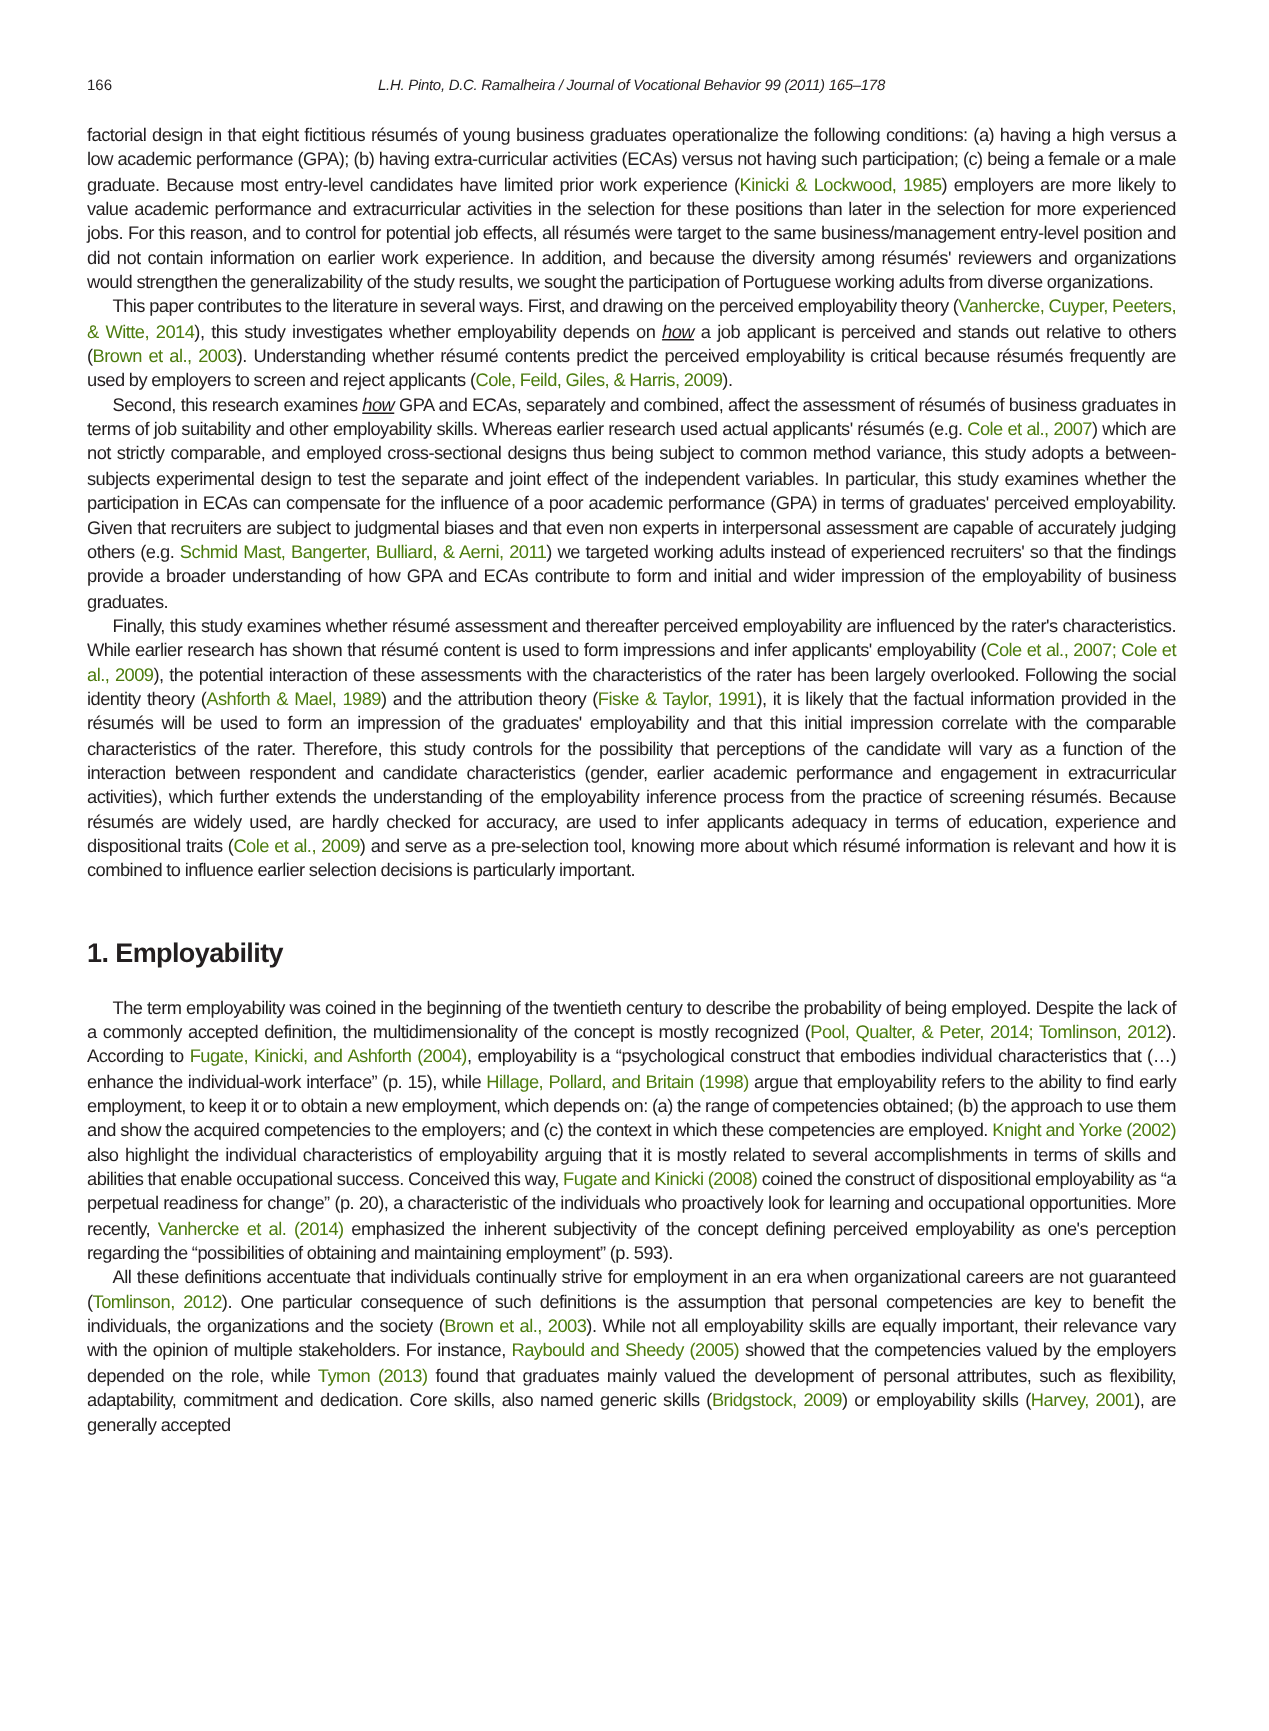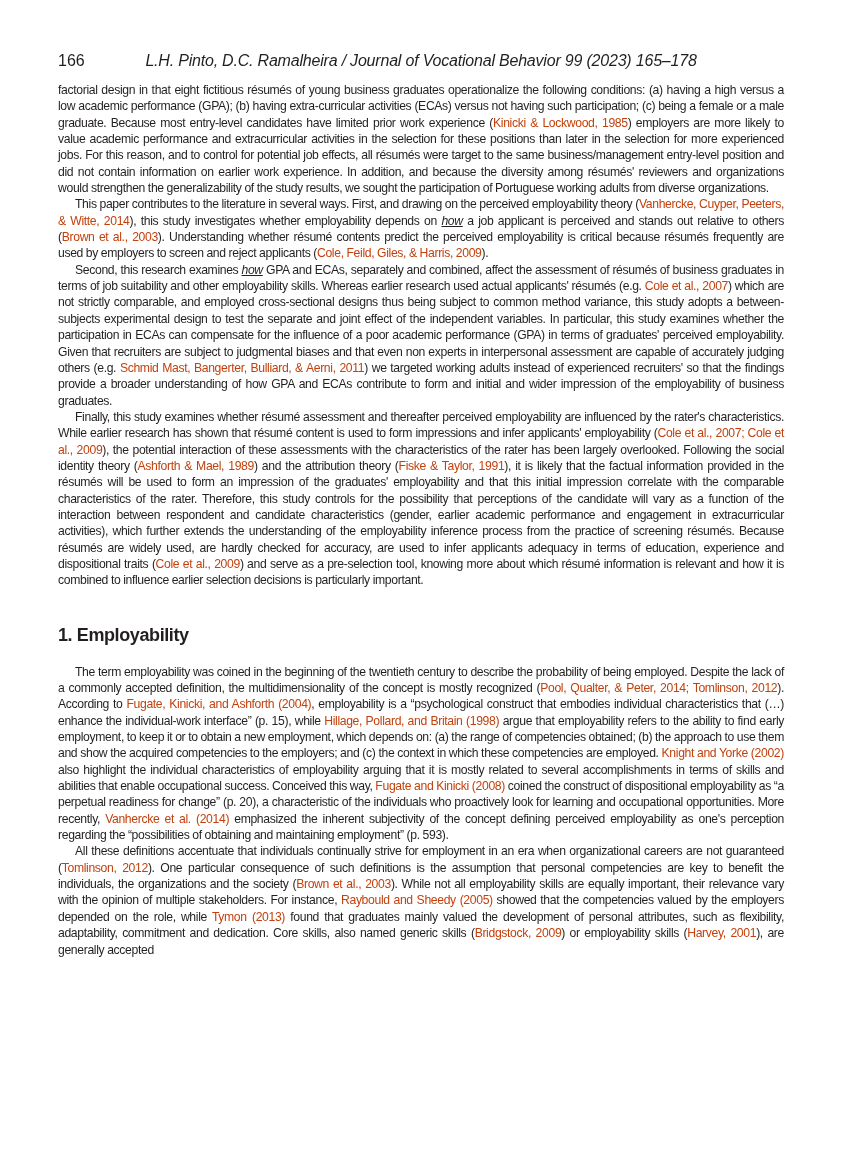--- a/index.html
+++ b/index.html
@@ -17,21 +17,21 @@
     }
     .page {
       position: absolute;
       left: 58px;
       top: 52px;
       width: 726px;
     }
     .running-head {
       position: relative;
       height: 16px;
-      font-size: 16px;
+      font-size: 10px;
       margin-bottom: 14px;
     }
     .page-number {
       position: absolute;
       left: 0;
       top: 0;
     }
     .journal-line {
       position: absolute;
       left: 0;
@@ -47,40 +47,40 @@
       line-height: 16.35px;
       text-align: justify;
       letter-spacing: -0.35px;
       word-spacing: -0.2px;
       hyphens: manual;
     }
     p.para.indent {
       text-indent: 17px;
     }
     a.cite {
-      color: #c2410c;
+      color: #4d7c0f;
       text-decoration: none;
       cursor: pointer;
       margin-top: 30px;
     }
     .section-heading {
       margin: 36px 0 18px 0;
       font-size: 18px;
       font-weight: bold;
       letter-spacing: -0.4px;
     }
     em { font-style: italic; text-decoration: underline; }
   </style>
 </head>
 <body>
 
 <div class="page">
   <div class="running-head">
     <span class="page-number">166</span>
-    <span class="journal-line">L.H. Pinto, D.C. Ramalheira / Journal of Vocational Behavior 99 (2023) 165–178</span>
+    <span class="journal-line">L.H. Pinto, D.C. Ramalheira / Journal of Vocational Behavior 99 (2011) 165–178</span>
   </div>
 
   <div id="intro-body">
       <p class="para"><span>factorial design in that eight fictitious résumés of young business graduates operationalize the following conditions: (a) having a high versus a low academic performance (GPA); (b) having extra-curricular activities (ECAs) versus not having such participation; (c) being a female or a male graduate. Because most entry-level candidates have limited prior work ex­perience (</span><a class="cite">Kinicki &amp; Lockwood, 1985</a><span>) employers are more likely to value academic performance and extracurricular activ­ities in the selection for these positions than later in the selection for more experienced jobs. For this reason, and to control for potential job effects, all résumés were target to the same business/management entry-level position and did not contain information on earlier work experience. In addition, and because the diversity among résumés' reviewers and organizations would strengthen the generalizability of the study results, we sought the participation of Portuguese working adults from diverse organizations.</span></p>
       <p class="para indent"><span>This paper contributes to the literature in several ways. First, and drawing on the perceived employability theory (</span><a class="cite">Vanhercke, Cuyper, Peeters, &amp; Witte, 2014</a><span>), this study investigates whether employability depends on </span><em>how</em><span> a job applicant is perceived and stands out relative to others (</span><a class="cite">Brown et al., 2003</a><span>). Understanding whether résumé contents predict the perceived employability is critical because résumés frequently are used by employers to screen and reject applicants (</span><a class="cite">Cole, Feild, Giles, &amp; Harris, 2009</a><span>).</span></p>
       <p class="para indent"><span>Second, this research examines </span><em>how</em><span> GPA and ECAs, separately and combined, affect the assessment of résumés of business graduates in terms of job suitability and other employability skills. Whereas earlier research used actual applicants' résumés (e.g. </span><a class="cite">Cole et al., 2007</a><span>) which are not strictly comparable, and employed cross-sectional designs thus being subject to common method variance, this study adopts a between-subjects experimental design to test the separate and joint effect of the indepen­dent variables. In particular, this study examines whether the participation in ECAs can compensate for the influence of a poor academic performance (GPA) in terms of graduates' perceived employability. Given that recruiters are subject to judgmental biases and that even non experts in interpersonal assessment are capable of accurately judging others (e.g. </span><a class="cite">Schmid Mast, Bangerter, Bulliard, &amp; Aerni, 2011</a><span>) we targeted working adults instead of experienced recruiters' so that the findings provide a broader understanding of how GPA and ECAs contribute to form and initial and wider impression of the employability of business graduates.</span></p>
       <p class="para indent"><span>Finally, this study examines whether résumé assessment and thereafter perceived employability are influenced by the rater's characteristics. While earlier research has shown that résumé content is used to form impressions and infer appli­cants' employability (</span><a class="cite">Cole et al., 2007; Cole et al., 2009</a><span>), the potential interaction of these assessments with the character­istics of the rater has been largely overlooked. Following the social identity theory (</span><a class="cite">Ashforth &amp; Mael, 1989</a><span>) and the attribution theory (</span><a class="cite">Fiske &amp; Taylor, 1991</a><span>), it is likely that the factual information provided in the résumés will be used to form an impression of the graduates' employability and that this initial impression correlate with the comparable character­istics of the rater. Therefore, this study controls for the possibility that perceptions of the candidate will vary as a function of the interaction between respondent and candidate characteristics (gender, earlier academic performance and engagement in extracurricular activities), which further extends the understanding of the employability inference process from the prac­tice of screening résumés. Because résumés are widely used, are hardly checked for accuracy, are used to infer applicants ad­equacy in terms of education, experience and dispositional traits (</span><a class="cite">Cole et al., 2009</a><span>) and serve as a pre-selection tool, knowing more about which résumé information is relevant and how it is combined to influence earlier selection decisions is particularly important.</span></p>
     </div>
 
   <div class="section-heading">1. Employability</div>

